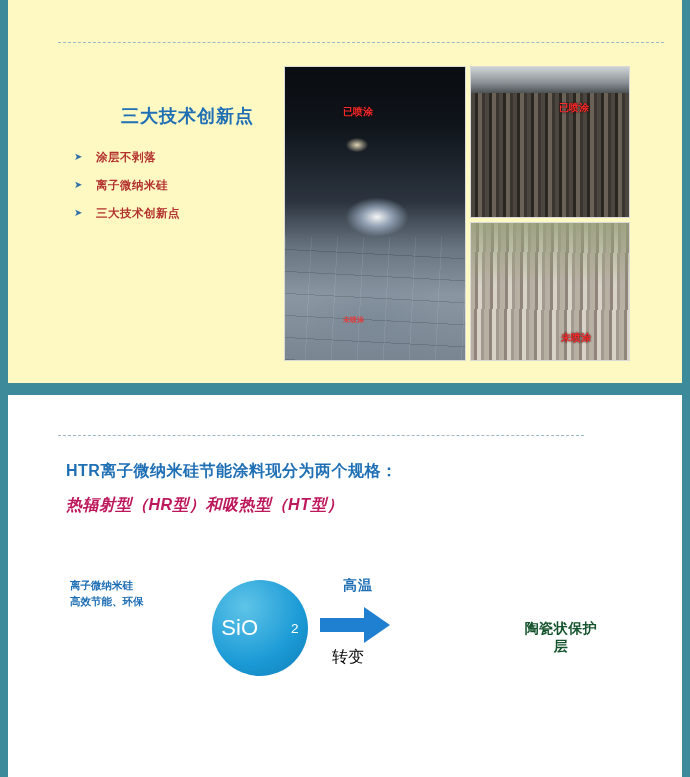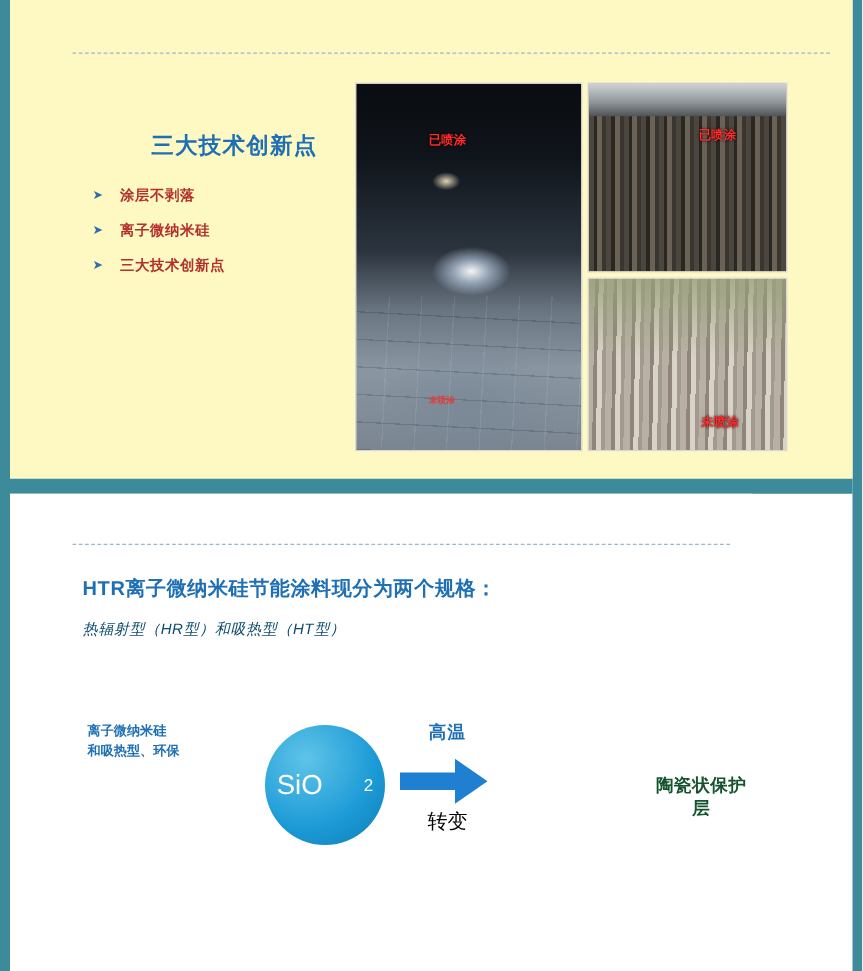--- a/index.html
+++ b/index.html
@@ -165,24 +165,24 @@
     position: absolute;
     left: 58px; top: 66px;
     font-size: 16px;
     font-weight: bold;
     color: #1f6fb5;
     letter-spacing: 0.5px;
   }
   .s2-line2 {
     position: absolute;
     left: 58px; top: 100px;
-    font-size: 12px;
-    font-weight: normal;
+    font-size: 16px;
+    font-weight: bold;
     font-style: italic;
-    color: #0c4a6e;
+    color: #be185d;
     letter-spacing: 0.5px;
   }
   .s2-leftnote {
     position: absolute;
     left: 62px; top: 168px;
     font-size: 10.5px;
     color: #1f6fb5;
     font-weight: bold;
     line-height: 16px;
     margin-top: 14px;
@@ -244,23 +244,23 @@
     position: absolute;
     left: 512px; top: 225px;
     font-size: 14px;
     font-weight: bold;
     color: #14532d;
     letter-spacing: 0.5px;
     text-align: center;
   }
   .mid-label-bottom {
     position: absolute;
-    left: 312px; top: 252px;
+    left: 324px; top: 252px;
     width: 76px;
-    text-align: center;
+    text-align: left;
   }
 </style>
 </head>
 <body>
 
 <div class="page">
 
   <div class="rail left"></div>
   <div class="rail right"></div>
 
@@ -306,21 +306,21 @@
   <div class="band"></div>
 
   <section class="slide2">
     <div class="s2-divider"></div>
 
     <div class="s2-line1">HTR离子微纳米硅节能涂料现分为两个规格：</div>
     <div class="s2-line2">热辐射型（HR型）和吸热型（HT型）</div>
 
     <div class="s2-leftnote">
       <div>离子微纳米硅</div>
-      <div>和吸热型、环保</div>
+      <div>高效节能、环保</div>
     </div>
 
     <div class="circle circle-blue formula">
       <span>SiO</span>
         <sub>2</sub>
     </div>
 
     <div class="mid-labels">
       <span class="lbl">高温</span>
     </div>

